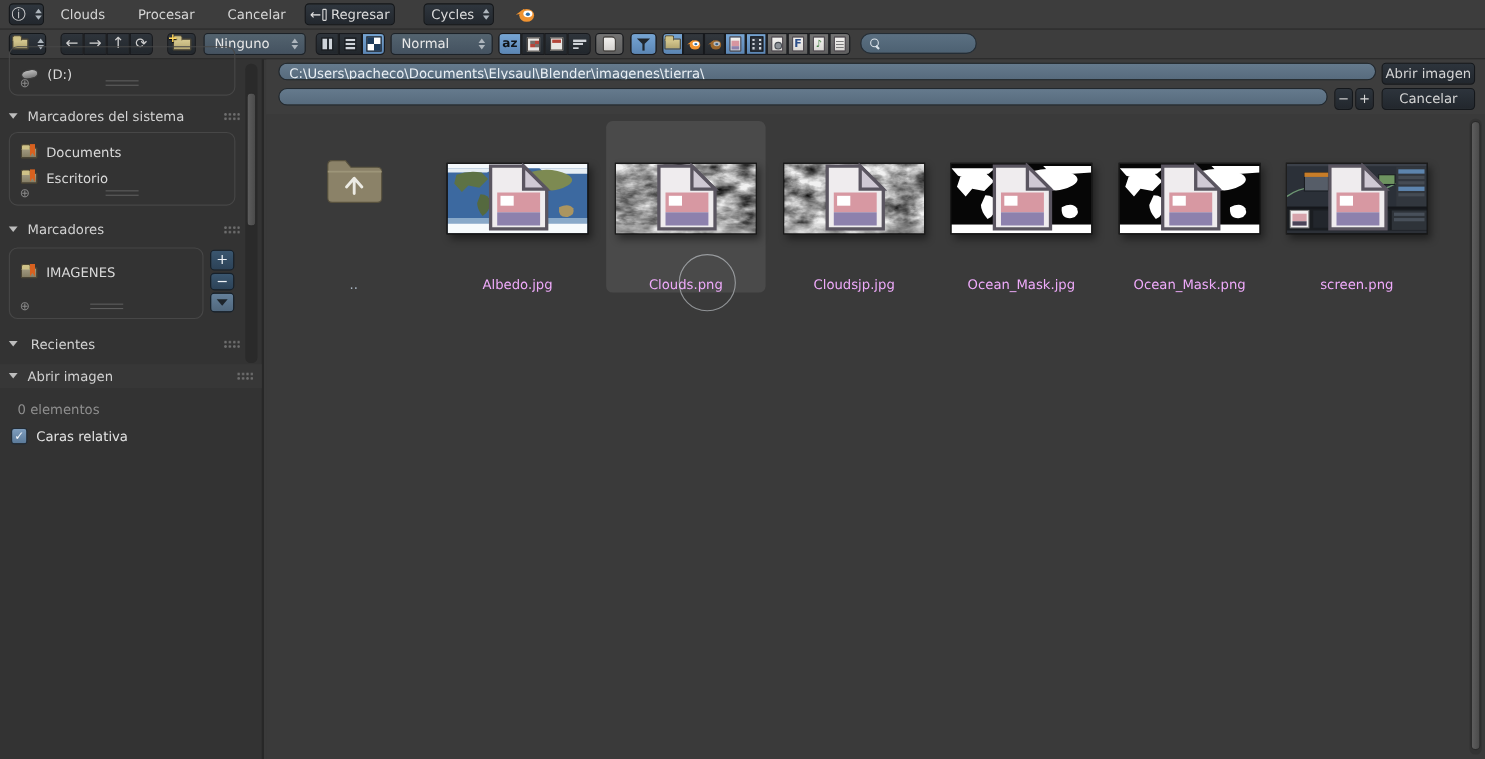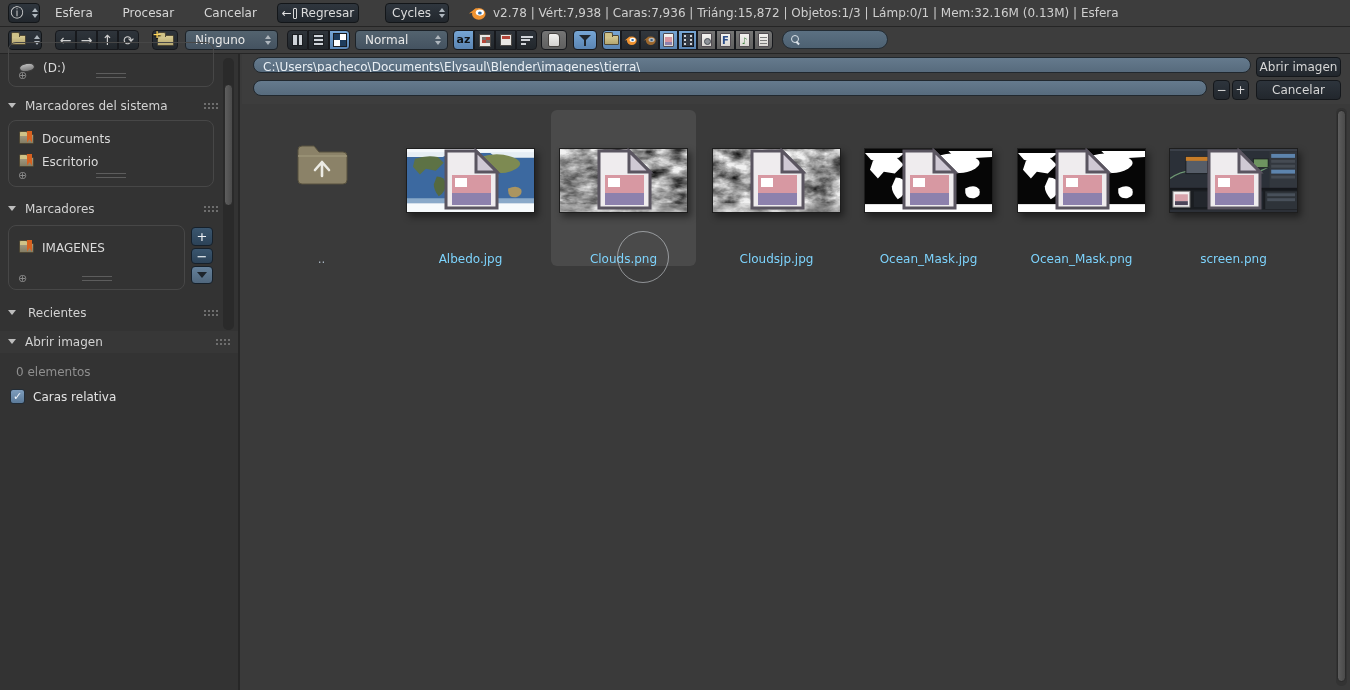--- a/index.html
+++ b/index.html
@@ -129,38 +129,38 @@
   .vscroll { position:absolute; border-radius:5px; background:#2a2a2a; }
   .vthumb { position:absolute; left:1px; right:1px; border-radius:5px; background:linear-gradient(90deg,#5e5e5e,#4a4a4a); border:1px solid #2a2a2a; }
 
   
   .filearea { left:242px; top:104px; width:1108px; height:586px; background:#3a3a3a; }
   .tile { position:absolute; width:145px; height:156px; }
   .tile.sel { background:#4a4a4a; border-radius:6px; }
   .thumbwrap { position:absolute; left:8px; top:38px; width:129px; height:65px;
      box-shadow:3px 4px 7px rgba(0,0,0,.45); border:1px solid #1e1e1e; background:#000; }
   .thumbwrap svg { display:block; width:127px; height:63px; }
-  .tlabel { position:absolute; left:0; right:0; top:142px; text-align:center; color:#7dd3fc; }
+  .tlabel { position:absolute; left:0; right:0; top:142px; text-align:center; color:#f0abfc; }
   .badge { position:absolute; left:1px; bottom:1px; width:19px; height:21px; }
   .pfold { position:absolute; left:45px; top:30px; }
   .cursor-circle { position:absolute; border-radius:50%; border:1px solid rgba(230,236,242,.5); }
 </style>
 </head>
 <body>
 
 <div class="abs barTop">
   <div class="hbtn abs" style="left:8px;top:3px;width:32px;">
     <span style="font-size:13px;">ⓘ</span>
     <span class="steppers">
         <span class="tri-up"></span>
         <span class="tri-dn"></span>
       </span>
   </div>
   <div class="abs" style="left:42px;top:0;">
-    <span class="menu-item">Esfera</span>
+    <span class="menu-item">Clouds</span>
     <span class="menu-item">Procesar</span>
     <span class="menu-item">Cancelar</span>
     <span class="menu-item">Ayuda</span>
   </div>
   <div class="hbtn abs" style="left:277px;top:3px;width:82px;">
     <span class="backico">
         <span class="bar"></span>
         <span class="arr">←</span>
       </span>
     <span>Regresar</span>
@@ -171,21 +171,20 @@
         <span class="tri-up"></span>
         <span class="tri-dn"></span>
       </span>
   </div>
   <svg class="abs" style="left:468px;top:6px;" width="18" height="15" viewBox="0 0 20 16">
     <path d="M1 8 L9 2 L12 6 Z" fill="#f09331"></path>
     <ellipse cx="12" cy="8.5" rx="7.5" ry="6.5" fill="#f09331"></ellipse>
     <ellipse cx="13.2" cy="7" rx="4.6" ry="3.4" fill="#ffffff"></ellipse>
     <ellipse cx="13.2" cy="7.4" rx="2.1" ry="1.7" fill="#2f6ea8"></ellipse>
   </svg>
-  <span class="abs stats" style="left:493px;top:6px;">v2.78 | Vért:7,938 | Caras:7,936 | Triáng:15,872 | Objetos:1/3 | Lámp:0/1 | Mem:32.16M (0.13M) | Esfera</span>
 </div>
 
 <div class="abs barTool">
   <div class="hbtn abs" style="left:8px;top:3px;width:34px;">
     <span class="cfold"></span>
     <span class="steppers">
         <span class="tri-up"></span>
         <span class="tri-dn"></span>
       </span>
   </div>

